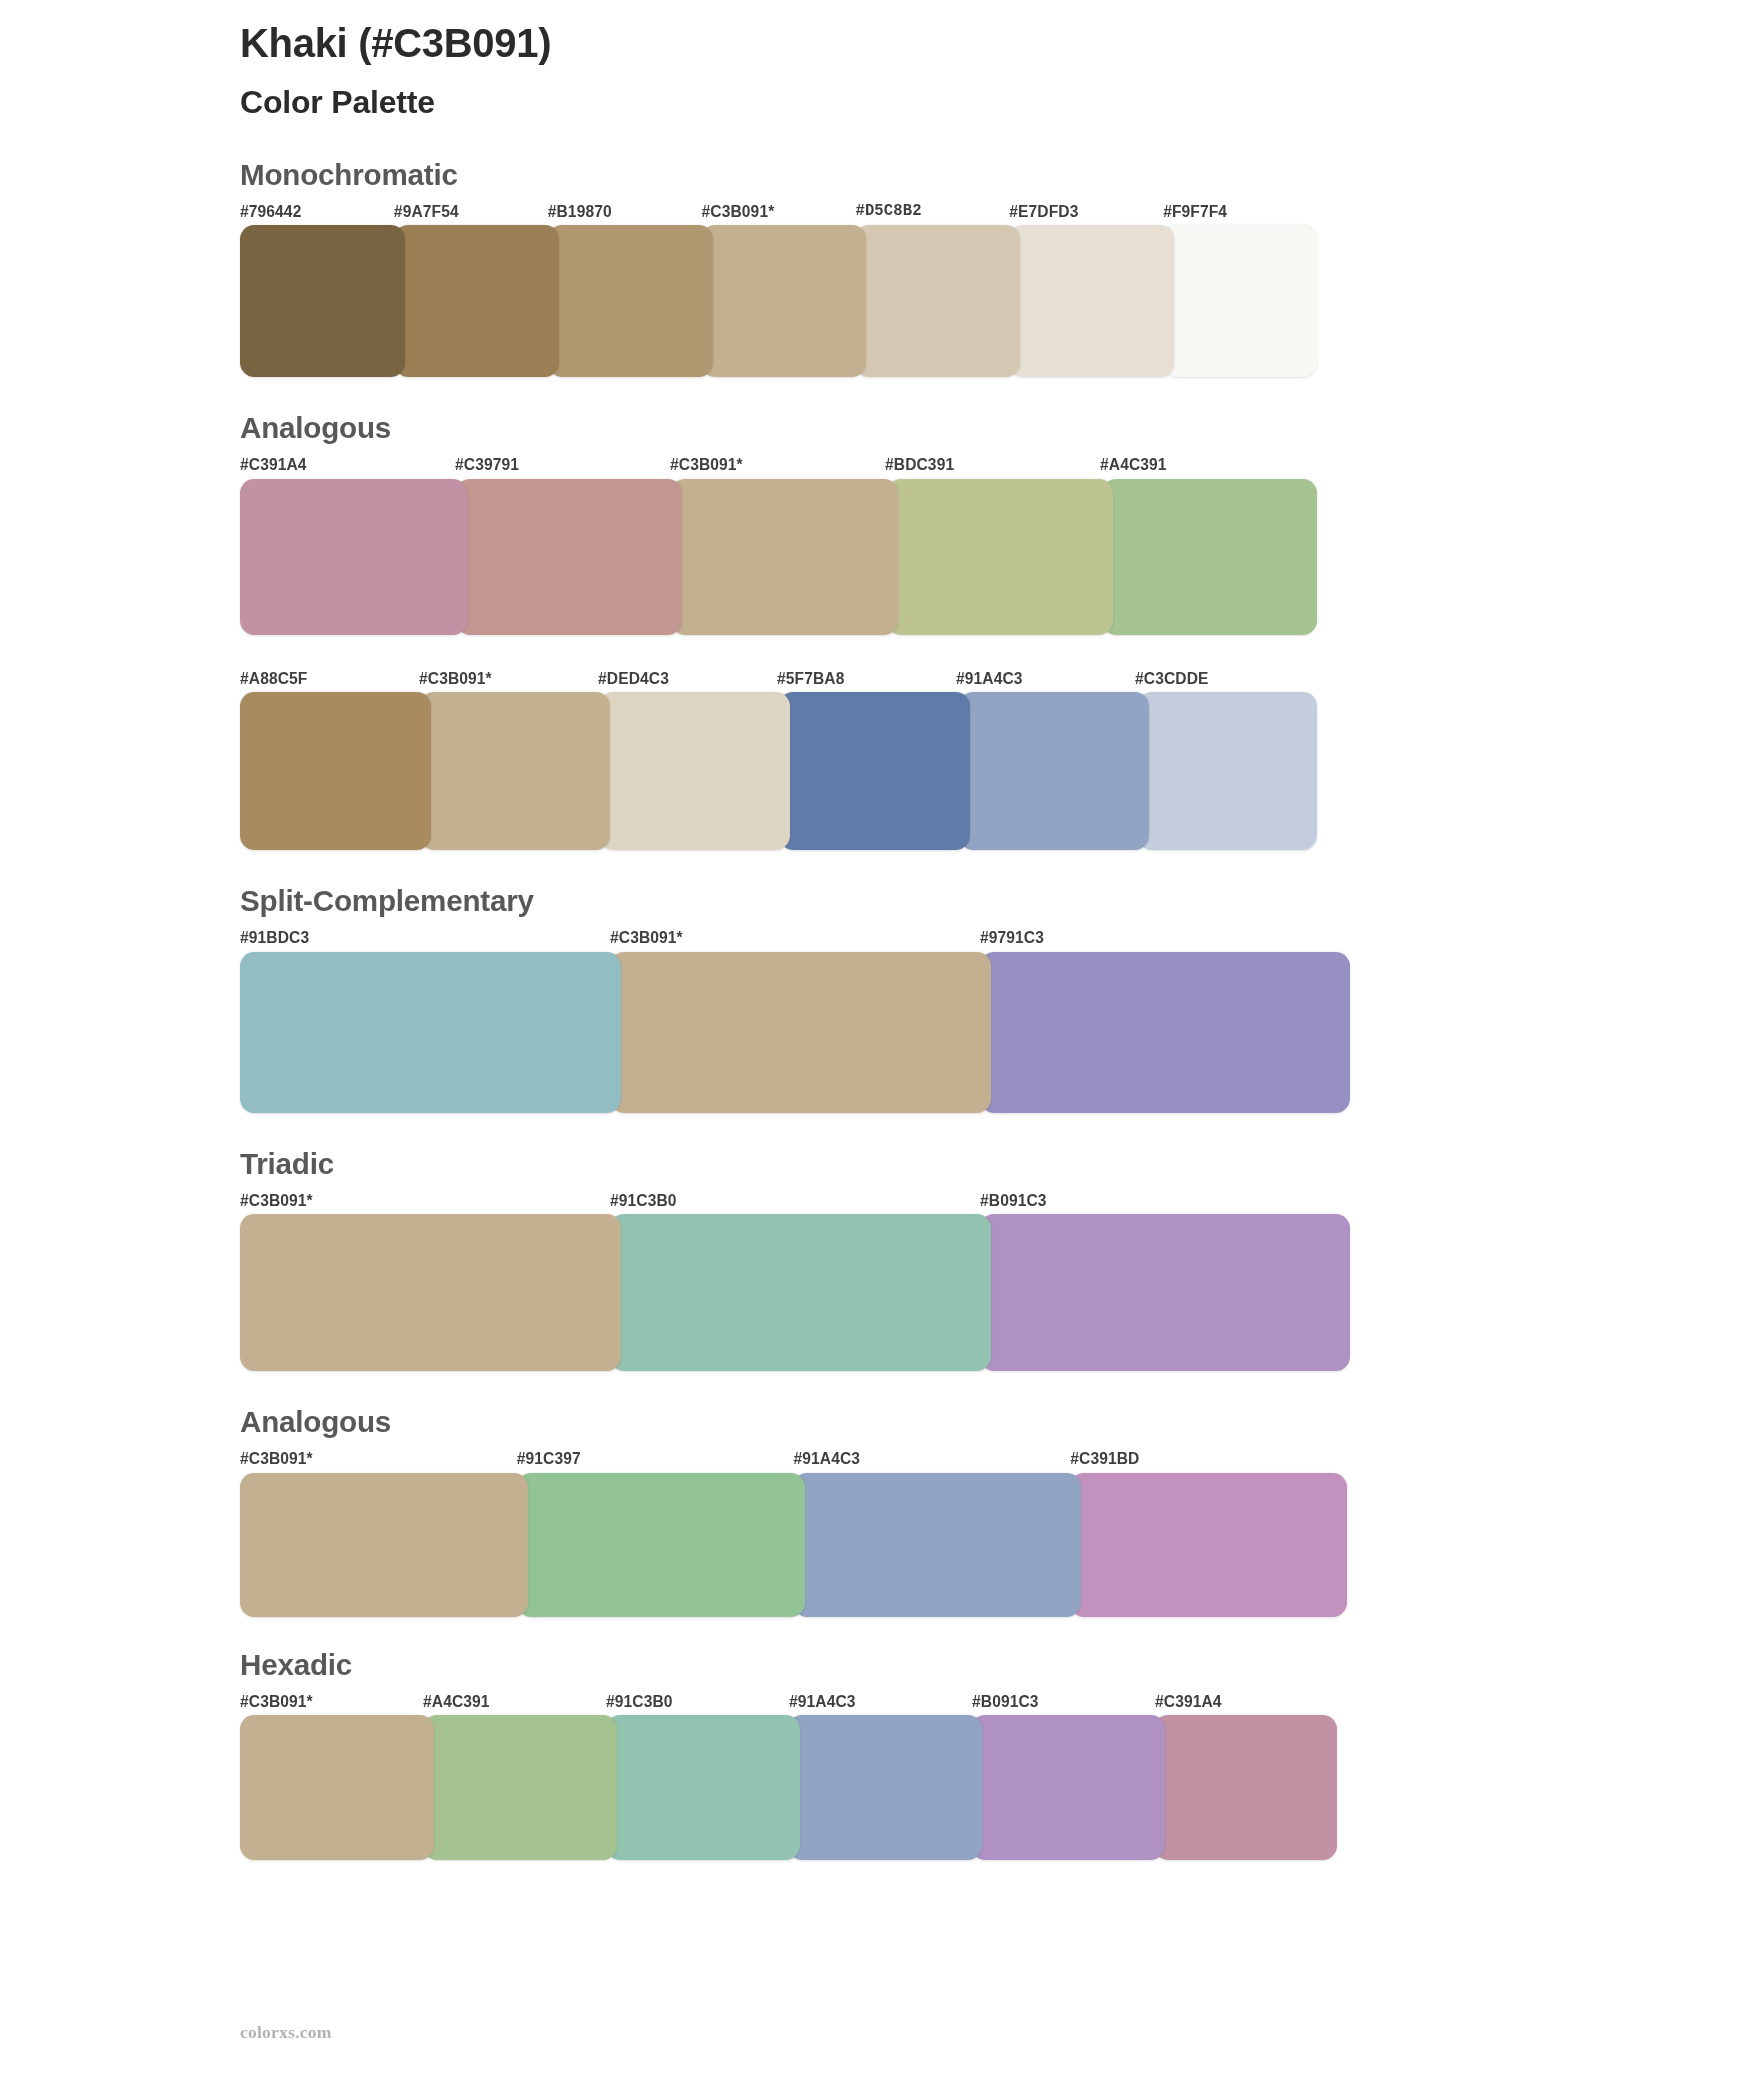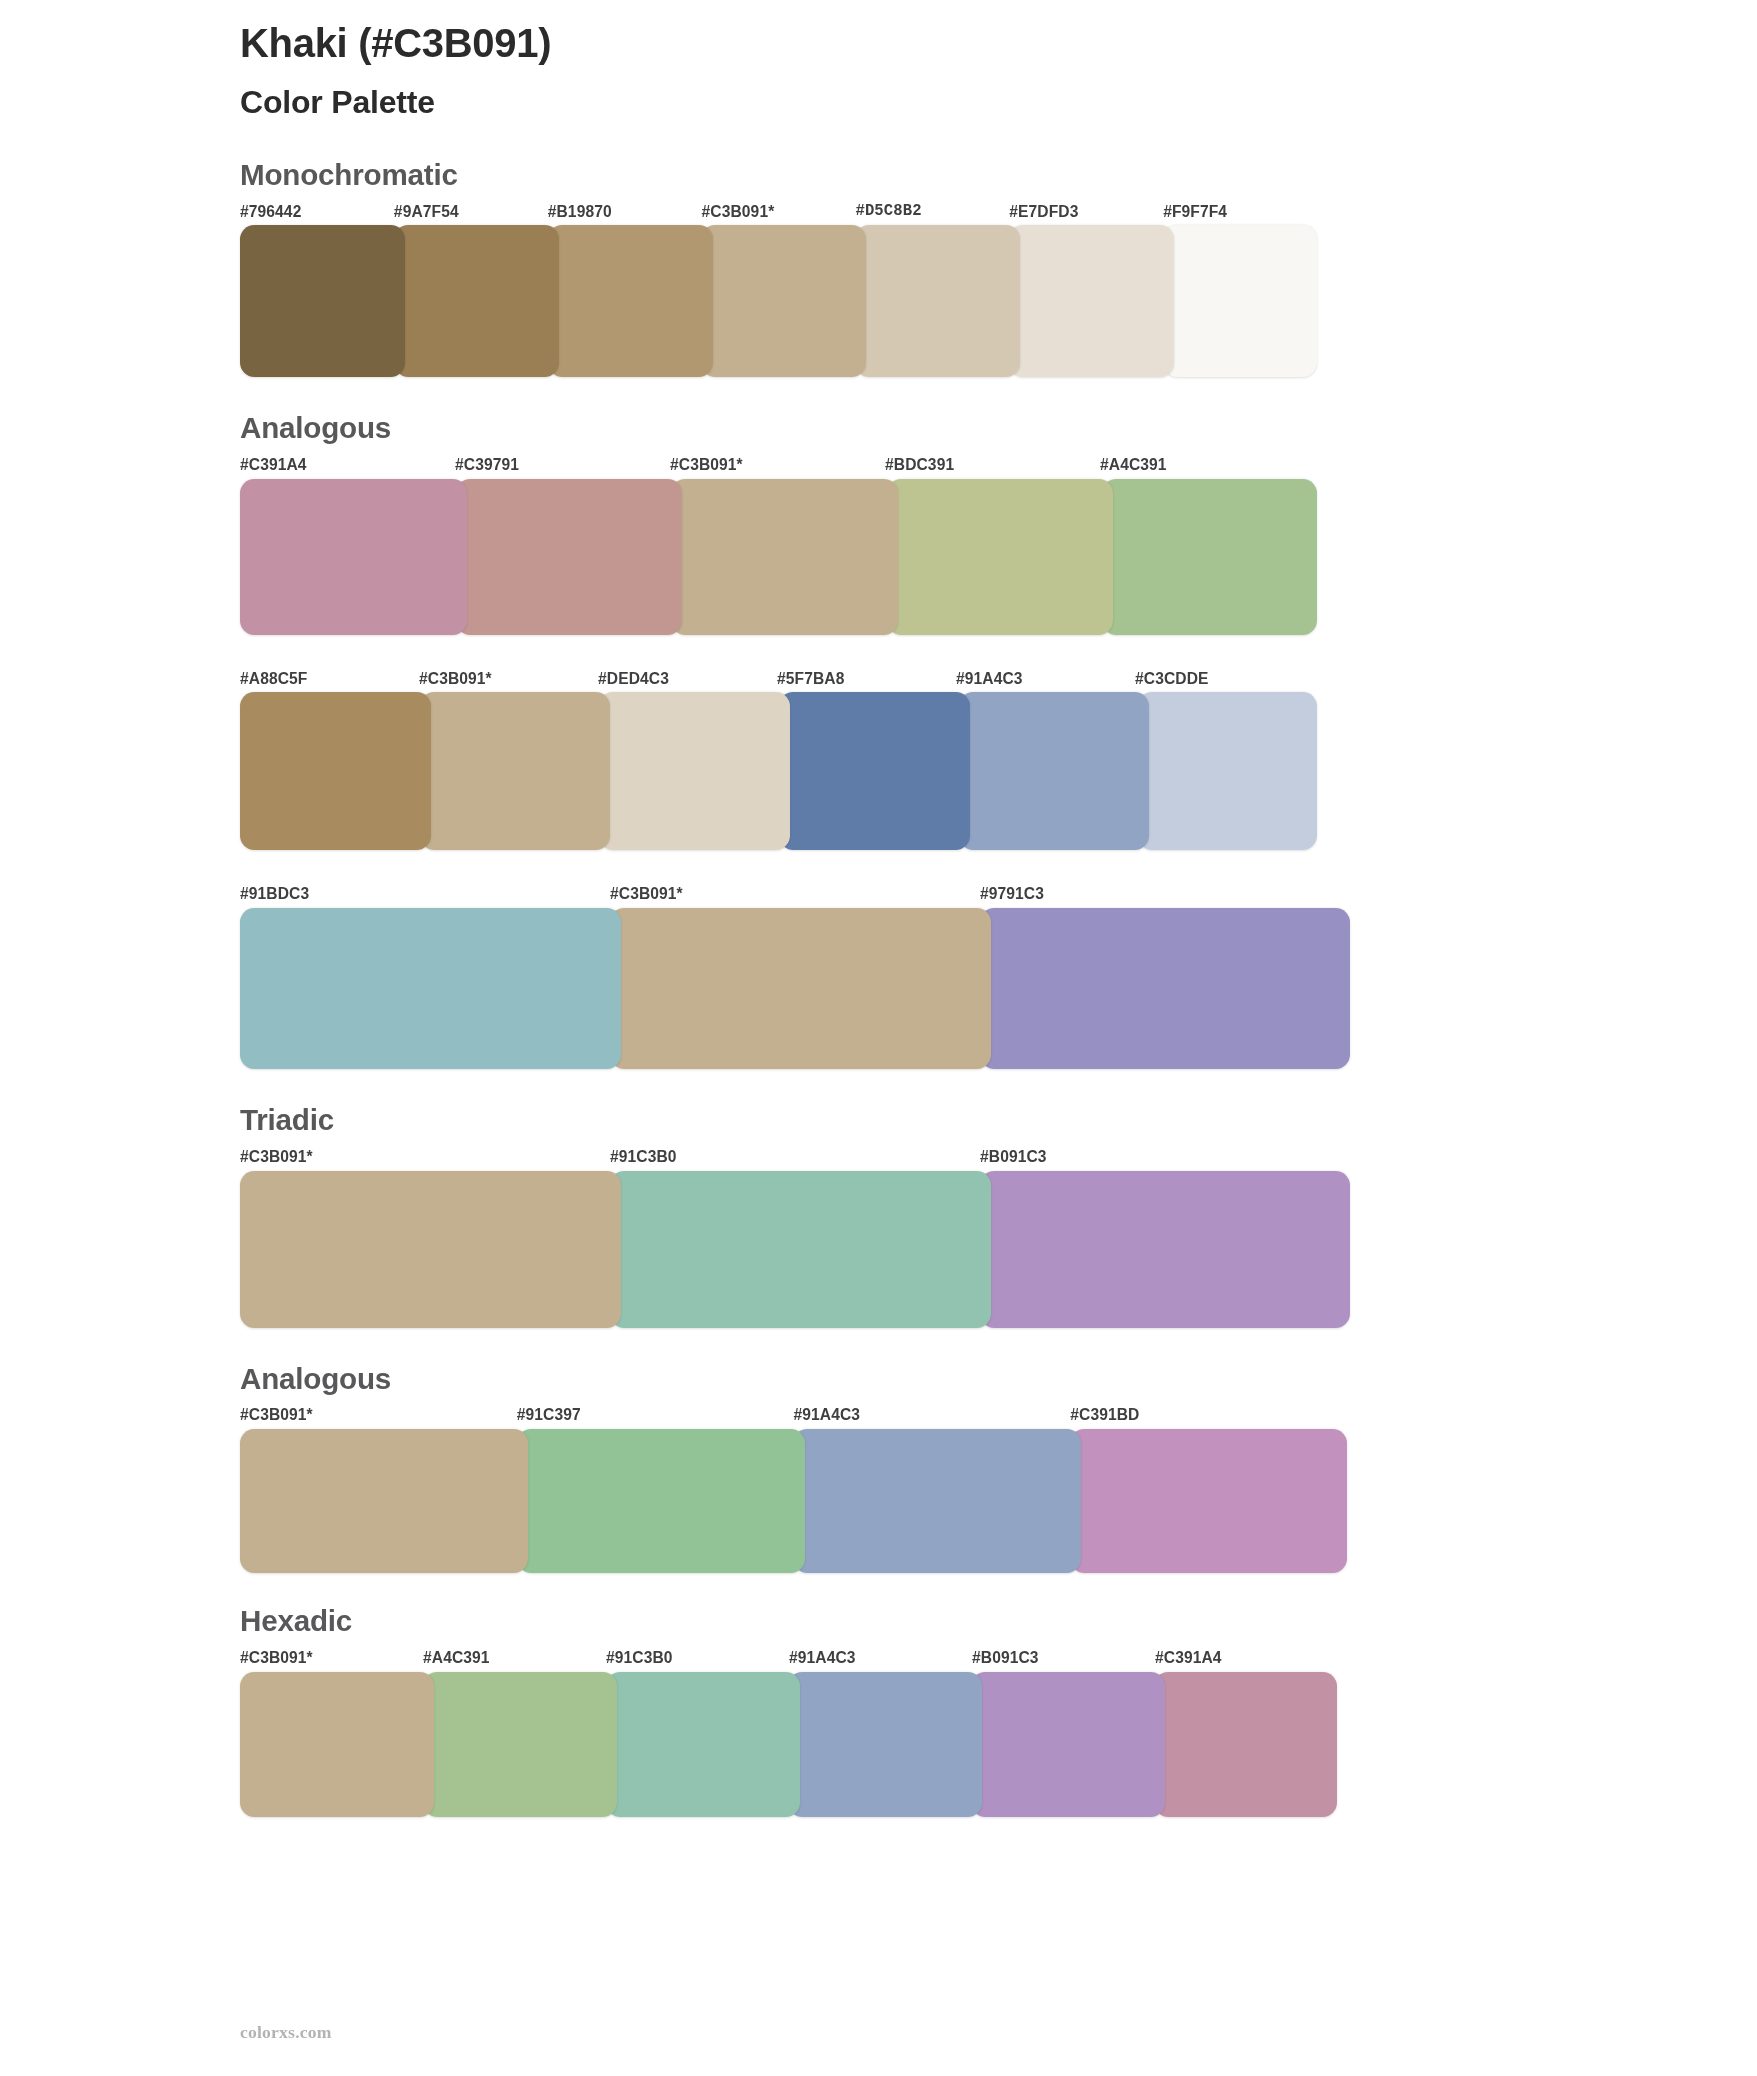--- a/index.html
+++ b/index.html
@@ -183,20 +183,21 @@
         <div class="swatch-row" style="width: 1077px;">
           <div class="swatch" title="#A88C5F" style="width: 191px; margin-right: -11.2px; background: rgb(168, 140, 95); z-index: 6;"></div>
           <div class="swatch" title="#C3B091" style="width: 191px; margin-right: -11.2px; background: rgb(195, 176, 145); z-index: 5;"></div>
           <div class="swatch" title="#DED4C3" style="width: 191px; margin-right: -11.2px; background: rgb(222, 212, 195); z-index: 4;"></div>
           <div class="swatch" title="#5F7BA8" style="width: 191px; margin-right: -11.2px; background: rgb(95, 123, 168); z-index: 3;"></div>
           <div class="swatch" title="#91A4C3" style="width: 191px; margin-right: -11.2px; background: rgb(145, 164, 195); z-index: 2;"></div>
           <div class="swatch" title="#C3CDDE" style="width: 179px; margin-right: 0px; background: rgb(195, 205, 222); z-index: 1;"></div>
         </div>
       </div>
       <div class="section sec-split">
+        <div class="section-title">Split-Complementary</div>
         <div class="labels-row" style="width: 1110px;">
           <div class="swatch-label" style="width: 370px;">#91BDC3</div>
           <div class="swatch-label" style="width: 370px;">#C3B091*</div>
           <div class="swatch-label" style="width: 370px;">#9791C3</div>
         </div>
         <div class="swatch-row" style="width: 1110px;">
           <div class="swatch" title="#91BDC3" style="width: 381px; margin-right: -11.2px; background: rgb(145, 189, 195); z-index: 3;"></div>
           <div class="swatch" title="#C3B091" style="width: 381px; margin-right: -11.2px; background: rgb(195, 176, 145); z-index: 2;"></div>
           <div class="swatch" title="#9791C3" style="width: 370px; margin-right: 0px; background: rgb(151, 145, 195); z-index: 1;"></div>
         </div>

